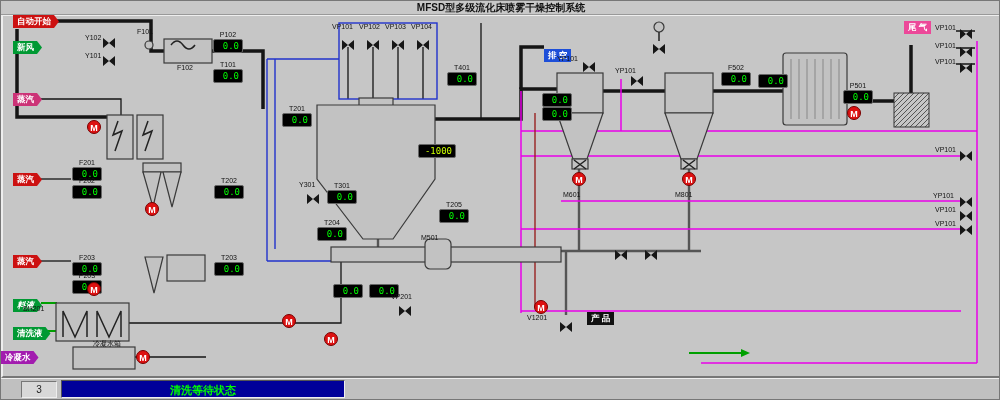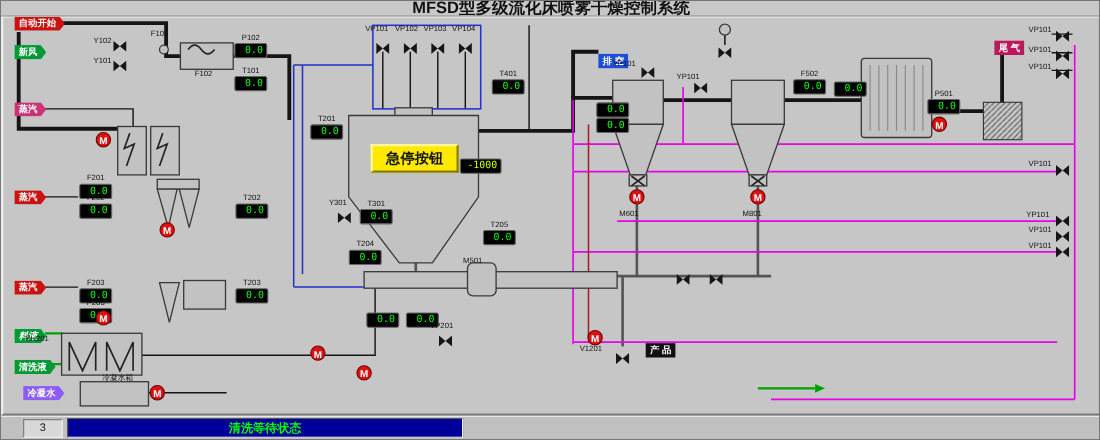--- a/index.html
+++ b/index.html
@@ -1,19 +1,19 @@
 <!DOCTYPE html>
 <html><head>
 <meta charset="utf-8">
 <style>
   html,body{margin:0;padding:0;background:#888;}
   .screen{position:relative;width:1000px;height:400px;background:#c0c0c0;overflow:hidden;
     font-family:"Liberation Sans","DejaVu Sans",sans-serif;border:1px solid #777;box-sizing:border-box;}
   .titlebar{position:absolute;top:0;left:0;width:1000px;height:13px;background:#c8c8c8;border-bottom:1px solid #999;z-index:7;}
-  .title{position:absolute;left:50%;transform:translateX(-50%);top:0;line-height:13px;font-size:15px;font-weight:bold;color:#111;white-space:nowrap;}
+  .title{position:absolute;left:50%;transform:translateX(-50%);top:0;line-height:13px;font-size:10px;font-weight:bold;color:#111;white-space:nowrap;}
   .manufacturer{position:absolute;right:6px;top:0;line-height:13px;font-size:9px;color:#222;white-space:nowrap;}
   .main{position:absolute;top:13px;left:0;width:1000px;height:364px;background:#c6c6c6;
     border:2px solid;border-color:#eeeeee #777 #777 #eeeeee;box-sizing:border-box;z-index:0;}
   #piping{position:absolute;top:0;left:0;z-index:1;}
   #overlay{position:absolute;top:0;left:0;width:1000px;height:400px;z-index:2;pointer-events:none;}
   #overlay>*{pointer-events:auto;}
 
   .tag{position:absolute;height:13px;line-height:13px;font-size:8.5px;font-weight:bold;color:#fff;
     padding:0 4px;white-space:nowrap;z-index:3;}
   .tag.arrow{clip-path:polygon(0 0,calc(100% - 5px) 0,100% 50%,calc(100% - 5px) 100%,0 100%);padding-right:8px;}
@@ -34,21 +34,21 @@
     text-shadow:2px 2px 0 #3a66ff,-1px -1px 0 #3a66ff,1px -1px 0 #3a66ff,-1px 1px 0 #3a66ff,3px 3px 4px #2244cc;}
 
   .estop{position:absolute;left:336px;top:130px;width:80px;height:26px;background:#ffe900;color:#111;
     font-size:13px;font-weight:bold;z-index:4;border:2px solid;border-color:#fff8a0 #8a7a00 #8a7a00 #fff8a0;
     font-family:inherit;cursor:pointer;}
 
   .bottombar{position:absolute;left:0;top:377px;width:1000px;height:23px;background:#c0c0c0;
     border-top:1px solid #eee;z-index:5;}
   .counter{position:absolute;left:20px;top:380px;width:34px;height:15px;background:#d8d8d8;
     border:1px solid;border-color:#777 #eee #eee #777;font-size:10px;line-height:15px;text-align:center;color:#222;z-index:6;}
-  .statusbar{position:absolute;left:60px;top:379px;width:360px;height:18px;background:#000099;color:#00ff00;
+  .statusbar{position:absolute;left:60px;top:379px;width:284px;height:18px;background:#000099;color:#00ff00;
     font-size:11px;font-weight:bold;text-align:center;line-height:18px;z-index:6;
     border:1px solid;border-color:#555 #eee #eee #555;box-sizing:border-box;}
   .btn{position:absolute;height:18px;background:#c9c9c9;color:#111;font-size:10px;text-align:center;
     line-height:15px;border:2px solid;border-color:#f0f0f0 #6a6a6a #6a6a6a #f0f0f0;box-sizing:border-box;
     z-index:6;white-space:nowrap;cursor:pointer;}
   .btn.spray{background:#0a0a0a;color:#fff;font-weight:bold;}
   .btn.cip{background:#00c544;color:#063;font-weight:bold;}
   .btn.mute{background:#0033cc;color:#fff;font-size:9px;line-height:13px;border-width:1px;border-color:#66f #002 #002 #66f;}
 </style>
 </head>
@@ -169,23 +169,23 @@
   </svg>
 
   <div id="overlay">
       <div class="tag arrow" style="left: 12px; top: 14px; background: rgb(204, 17, 17);">自动开始</div>
       <div class="tag arrow" style="left: 12px; top: 40px; background: rgb(0, 153, 51);">新风</div>
       <div class="tag arrow" style="left: 12px; top: 92px; background: rgb(204, 51, 119);">蒸汽</div>
       <div class="tag arrow" style="left: 12px; top: 172px; background: rgb(204, 17, 17);">蒸汽</div>
       <div class="tag arrow" style="left: 12px; top: 254px; background: rgb(204, 17, 17);">蒸汽</div>
       <div class="tag arrow" style="left: 12px; top: 298px; background: rgb(0, 153, 51); font-style: italic;">料液</div>
       <div class="tag arrow" style="left: 12px; top: 326px; background: rgb(0, 153, 51);">清洗液</div>
-      <div class="tag arrow" style="left: 20px; top: 350px; background: #8b5cf6;">冷凝水</div>
+      <div class="tag arrow" style="left: 0; top: 350px; background: #a21caf;">冷凝水</div>
       <div class="tag" style="left: 543px; top: 48px; background: #1d4ed8;">排 空</div>
-      <div class="tag" style="left: 903px; top: 36px; background: #be185d;">尾 气</div>
+      <div class="tag" style="left: 903px; top: 20px; background: #ec4899;">尾 气</div>
       <div class="tag" style="left: 586px; top: 311px; background: rgb(17, 17, 17);">产 品</div>
       <div class="disp" style="left: 212px; top: 30px;">
         <span class="lbl">P102</span>
         <span class="val">0.0</span>
       </div>
       <div class="disp" style="left: 212px; top: 60px;">
         <span class="lbl">T101</span>
         <span class="val">0.0</span>
       </div>
       <div class="disp" style="left: 281px; top: 104px;">
@@ -360,19 +360,18 @@
       <div class="btn gray" style="left: 474px; top: 379px; width: 60px;">自动停止</div>
       <div class="btn mute" style="left: 616px; top: 379px; width: 16px;">消</div>
       <div class="btn gray" style="left: 636px; top: 379px; width: 50px;">报警音</div>
       <div class="btn spray" style="left: 695px; top: 379px; width: 56px;">喷 雾</div>
       <div class="btn cip" style="left: 760px; top: 379px; width: 72px;">CIP</div>
       <div class="btn gray" style="left: 860px; top: 379px; width: 60px;">喷雾设置</div>
       <div class="btn gray" style="left: 926px; top: 379px; width: 62px;">清洗设置</div>
     </div>
 
 
-  <button class="estop">急停按钮</button>
 
   <div class="bottombar"></div>
   <div class="counter">3</div>
   <div class="statusbar">清洗等待状态</div>
 
 </div>
 
 </body></html>

